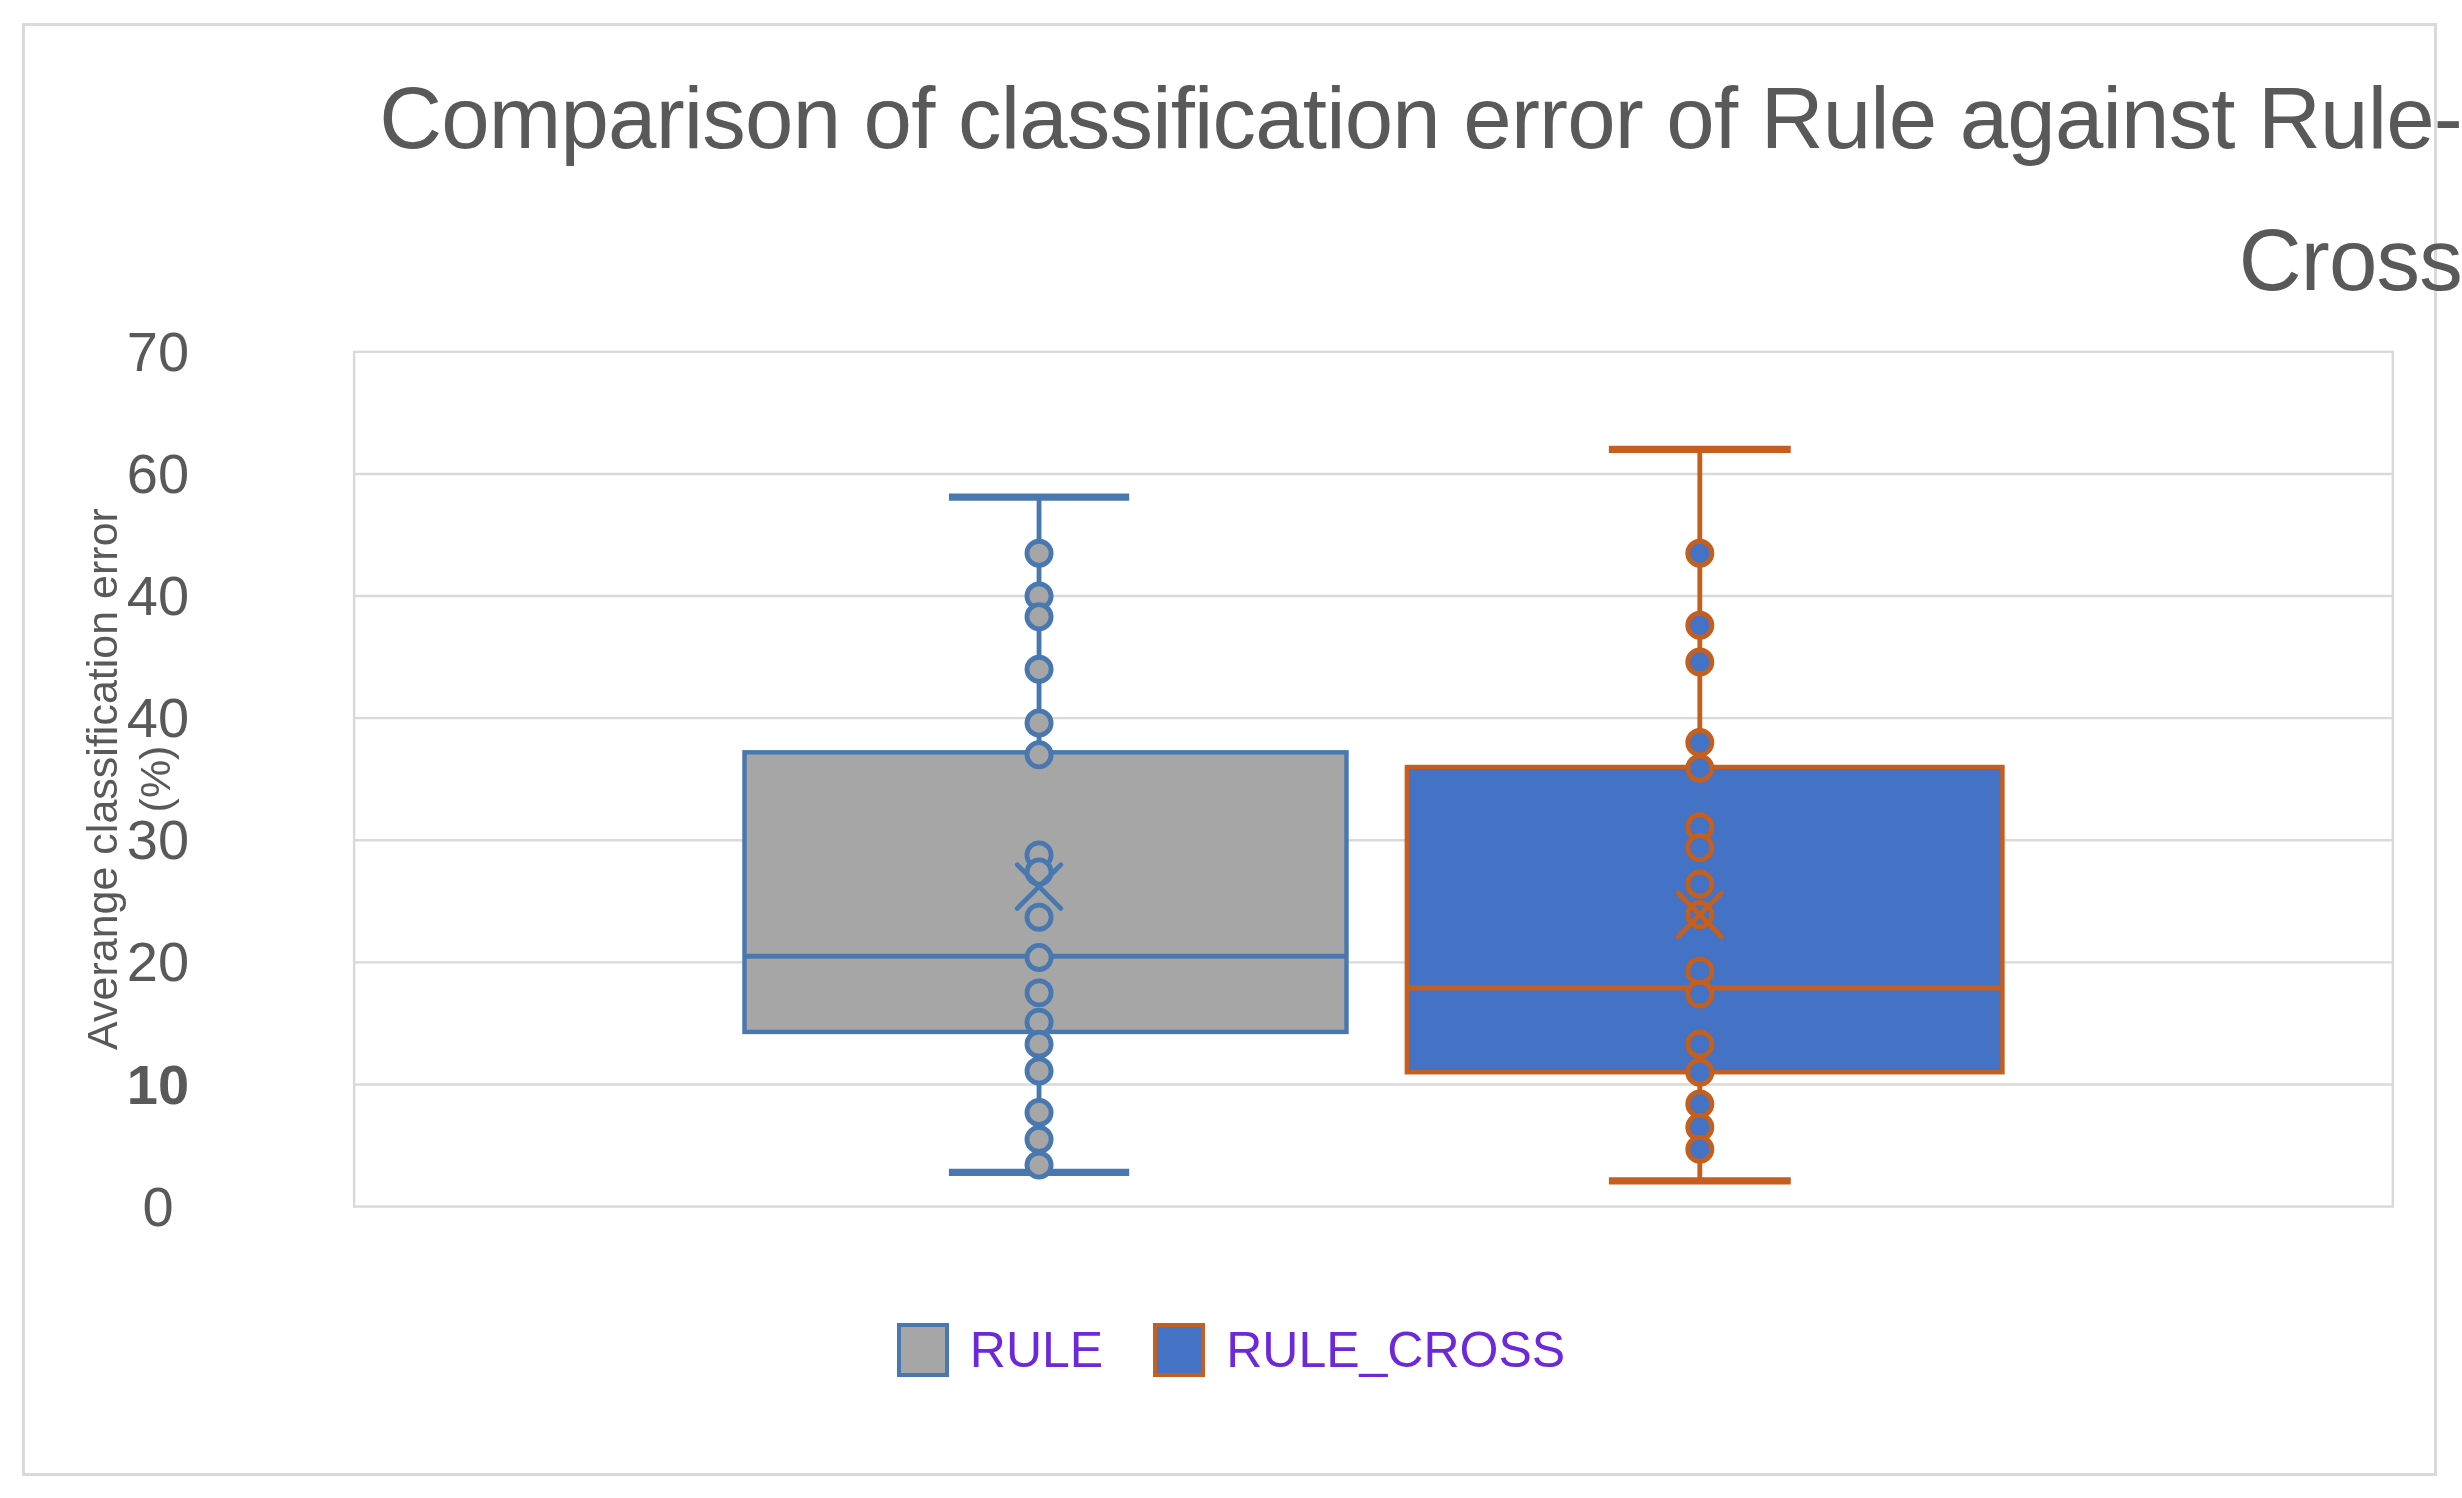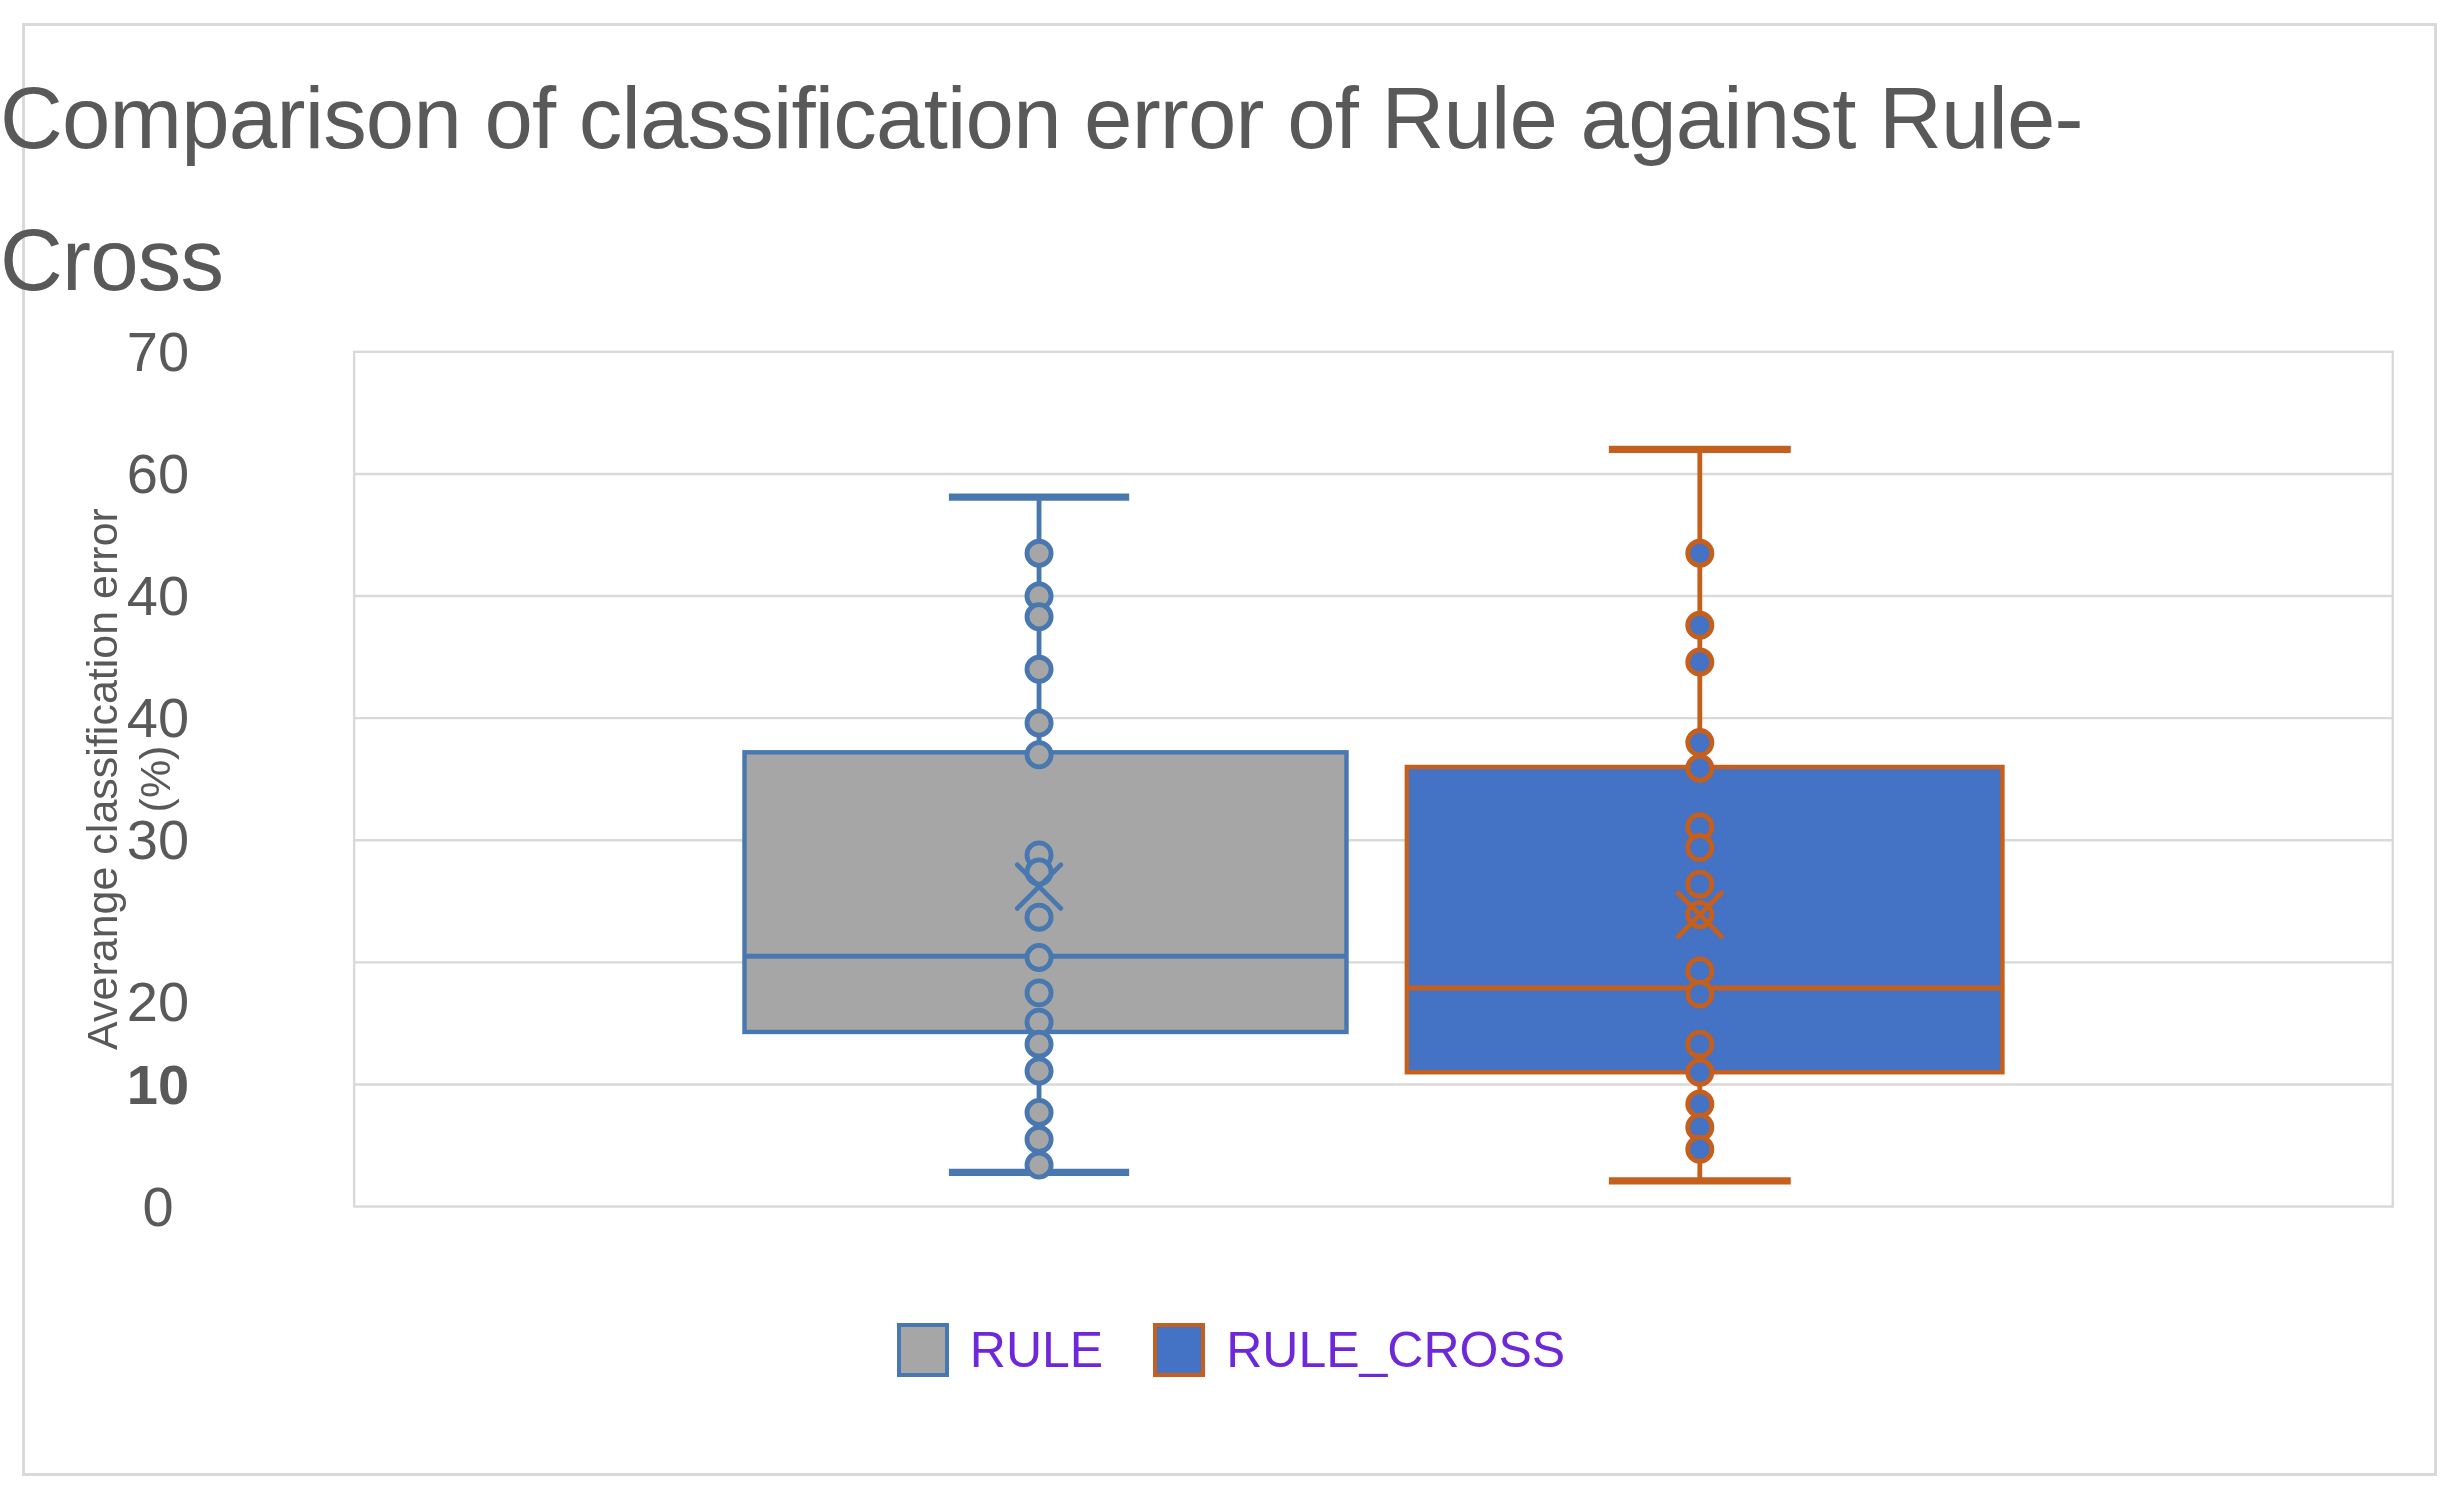--- a/index.html
+++ b/index.html
@@ -1,18 +1,18 @@
 <!DOCTYPE html>
 <html style="font-size:13px"><head>
 <meta charset="utf-8">
 <style>
   html,body{margin:0;padding:0;background:#ffffff;}
   body{width:2462px;height:1498px;position:relative;font-family:"Liberation Sans",sans-serif;overflow:hidden;}
   .chart-frame{position:absolute;left:22px;top:22.5px;width:2415px;height:1453px;background:#ffffff;border:3.2px solid #d9d9d9;box-sizing:border-box;}
-  .chart-title{position:absolute;left:0;top:47px;width:100%;text-align:left;color:#595959;font-size:87px;line-height:142px;white-space:nowrap;letter-spacing:-0.8px;}
+  .chart-title{position:absolute;left:0;top:47px;width:100%;text-align:right;color:#595959;font-size:87px;line-height:142px;white-space:nowrap;letter-spacing:-0.8px;}
   .y-title{position:absolute;left:129px;top:779px;transform:translate(-50%,-50%) rotate(-90deg);text-align:center;color:#595959;font-size:43px;line-height:53px;white-space:nowrap;}
   .tick-label{position:absolute;left:0;width:316px;text-align:center;color:#595959;font-size:56px;line-height:58px;}
   svg.plot{position:absolute;left:0;top:0;}
   .legend{position:absolute;left:0;top:1322px;width:100%;display:flex;justify-content:center;align-items:center;gap:50px;}
   .legend-item{display:flex;align-items:center;gap:21px;cursor:default;}
   .legend-swatch{display:inline-block;width:52px;height:54px;box-sizing:border-box;border:4.8px solid #000;}
   .legend-label{color:#6d28d9;font-size:50px;line-height:56px;letter-spacing:0px;}
 </style>
 </head>
 <body>
@@ -25,21 +25,21 @@
 </div>
 
 <div class="y-title">
   <div>Averange classification error</div>
   <div>(%)</div>
 </div>
 
 <div id="tick-labels">
     <div class="tick-label" style="top: 1178px;">0</div>
     <div class="tick-label" style="top: 1056px; font-weight: bold;">10</div>
-    <div class="tick-label" style="top: 933px; margin-top: 40px;">20</div>
+    <div class="tick-label" style="top: 933px;">20</div>
     <div class="tick-label" style="top: 811px;">30</div>
     <div class="tick-label" style="top: 689px;">40</div>
     <div class="tick-label" style="top: 567px;">40</div>
     <div class="tick-label" style="top: 445px;">60</div>
     <div class="tick-label" style="top: 323px;">70</div>
   </div>
 
 <svg class="plot" id="plot-svg" width="2462" height="1498" viewBox="0 0 3059 1861">
     <line x1="440" y1="1347.2857142857142" x2="2973" y2="1347.2857142857142" stroke="#d9d9d9" stroke-width="3"></line>
     <line x1="440" y1="1195.5714285714284" x2="2973" y2="1195.5714285714284" stroke="#d9d9d9" stroke-width="3"></line>

